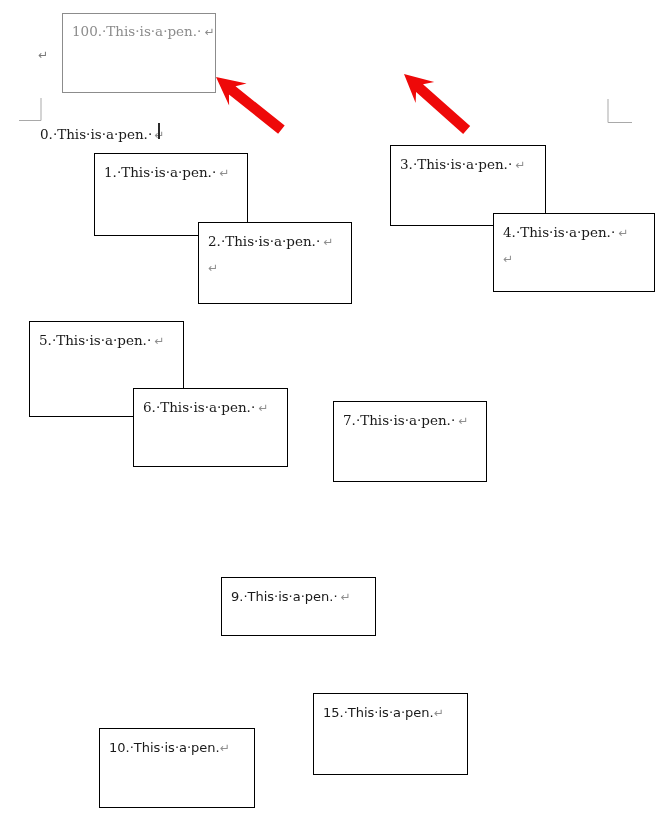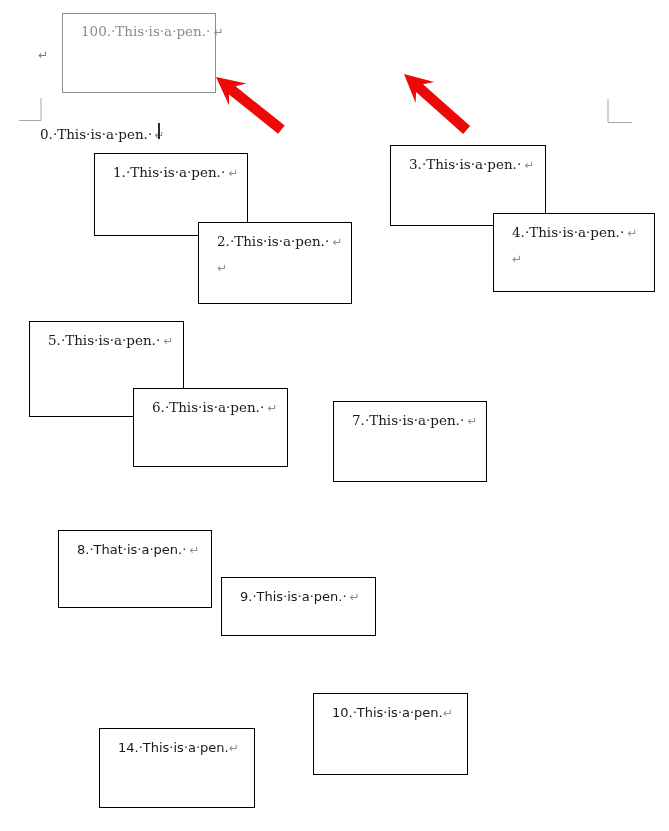--- a/index.html
+++ b/index.html
@@ -2,21 +2,21 @@
 <html><head>
 <meta charset="utf-8">
 <style>
   html,body{margin:0;padding:0;background:#fff;}
   .canvas{
     position:relative;width:669px;height:831px;background:#fff;
     font-family:"DejaVu Serif", serif;overflow:hidden;
   }
   .tbox{
     position:absolute;box-sizing:border-box;background:#fff;
-    border:1.5px solid #000;padding:6px 18px;line-height:25px;
+    border:1.5px solid #000;padding:6px 9px;line-height:25px;
     font-size:13.5px;color:#1a1a1a;white-space:nowrap;
   }
   .tbox.gray{border:1px solid #8c8c8c;color:#8c8c8c;padding-top:5px;}
   .tbox.gothic{font-family:"DejaVu Sans", sans-serif;font-size:13px;}
   .line{display:block;}
   .retmark{
     font-family:"DejaVu Sans", sans-serif;color:#8f8f8f;
     font-size:12px;margin-left:3px;
   }
   .retmark.nogap{margin-left:0;}
@@ -69,34 +69,31 @@
   </div>
 
   <div class="tbox" style="left:133px;top:388px;width:155px;height:79px">
     <span class="line"><span>6.·This·is·a·pen.·</span><span class="retmark">↵</span></span>
   </div>
 
   <div class="tbox" style="left:333px;top:401px;width:154px;height:81px">
     <span class="line"><span>7.·This·is·a·pen.·</span><span class="retmark">↵</span></span>
   </div>
 
-  <div class="tbox gothic" style="left:58px;top:530px;width:154px;height:78px">
-    <span class="line"><span>8.·That·is·a·pen.·</span><span class="retmark">↵</span></span>
-  </div>
 
   <div class="tbox gothic" style="left:221px;top:577px;width:155px;height:59px">
     <span class="line"><span>9.·This·is·a·pen.·</span><span class="retmark">↵</span></span>
   </div>
 
   <div class="tbox gothic" style="left:99px;top:728px;width:156px;height:80px">
-    <span class="line"><span>14.·This·is·a·pen.</span><span class="retmark nogap">↵</span></span>
+    <span class="line"><span>10.·This·is·a·pen.</span><span class="retmark nogap">↵</span></span>
   </div>
 
   <div class="tbox gothic" style="left:313px;top:693px;width:155px;height:82px">
-    <span class="line"><span>10.·This·is·a·pen.</span><span class="retmark nogap">↵</span></span>
+    <span class="line"><span>15.·This·is·a·pen.</span><span class="retmark nogap">↵</span></span>
   </div>
 
   <svg class="overlay" width="669" height="831" viewBox="0 0 669 831">
     <polyline points="41,98 41,120.5 19,120.5" fill="none" stroke-width="1" stroke="#a9a9a9"></polyline>
     <polyline points="608,99 608,122.5 632,122.5" fill="none" stroke-width="1" stroke="#a9a9a9"></polyline>
     <g transform="translate(216,77) rotate(38.7)">
       <polygon points="0,0 28,-14 21,-5 84,-5 84,5.5 21,5.5 28,14" fill="#ee0909"></polygon>
     </g>
     <g transform="translate(404,74) rotate(41.6)">
       <polygon points="0,0 28,-14 21,-5 84,-5 84,5.5 21,5.5 28,14" fill="#ee0909"></polygon>

